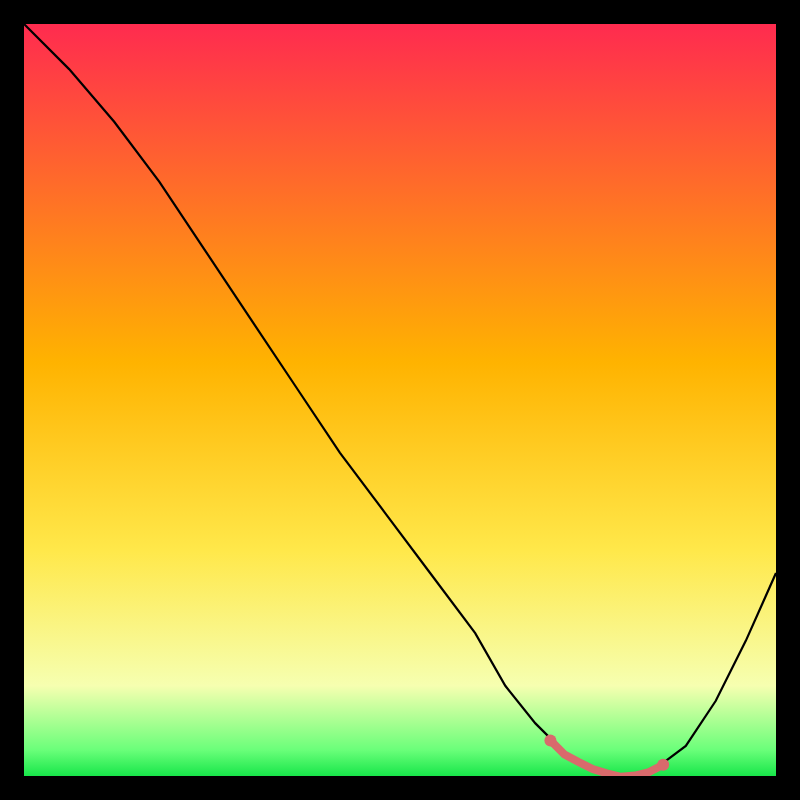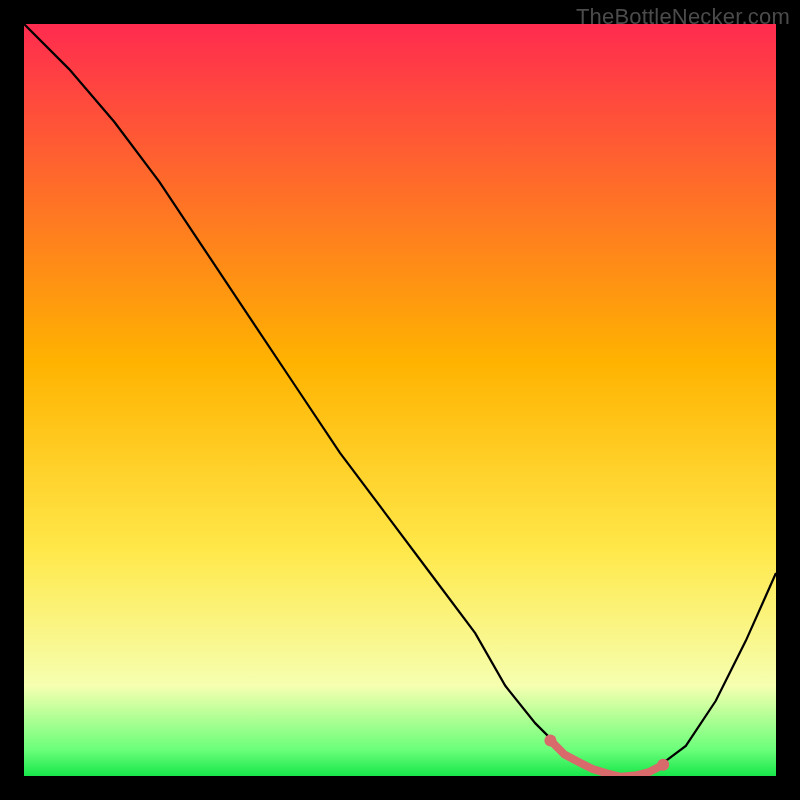--- a/index.html
+++ b/index.html
@@ -27,21 +27,20 @@
     top: 24px;
     width: 752px;
     height: 752px;
   }
   .plot svg { display: block; }
 </style>
 </head>
 <body>
 
 <div class="outer">
-  <div class="watermark">TheBottleNecker.com</div>
 
   <div class="plot">
     <svg id="plot-svg" width="752" height="752" viewBox="0 0 752 752">
       <defs>
         <linearGradient id="bgGrad" x1="0" y1="0" x2="0" y2="1">
             <stop offset="0%" stop-color="#ff2b4f"></stop>
             <stop offset="45%" stop-color="#ffb300"></stop>
             <stop offset="70%" stop-color="#ffe84a"></stop>
             <stop offset="88%" stop-color="#f6ffb0"></stop>
             <stop offset="96.5%" stop-color="#6bff7a"></stop>

